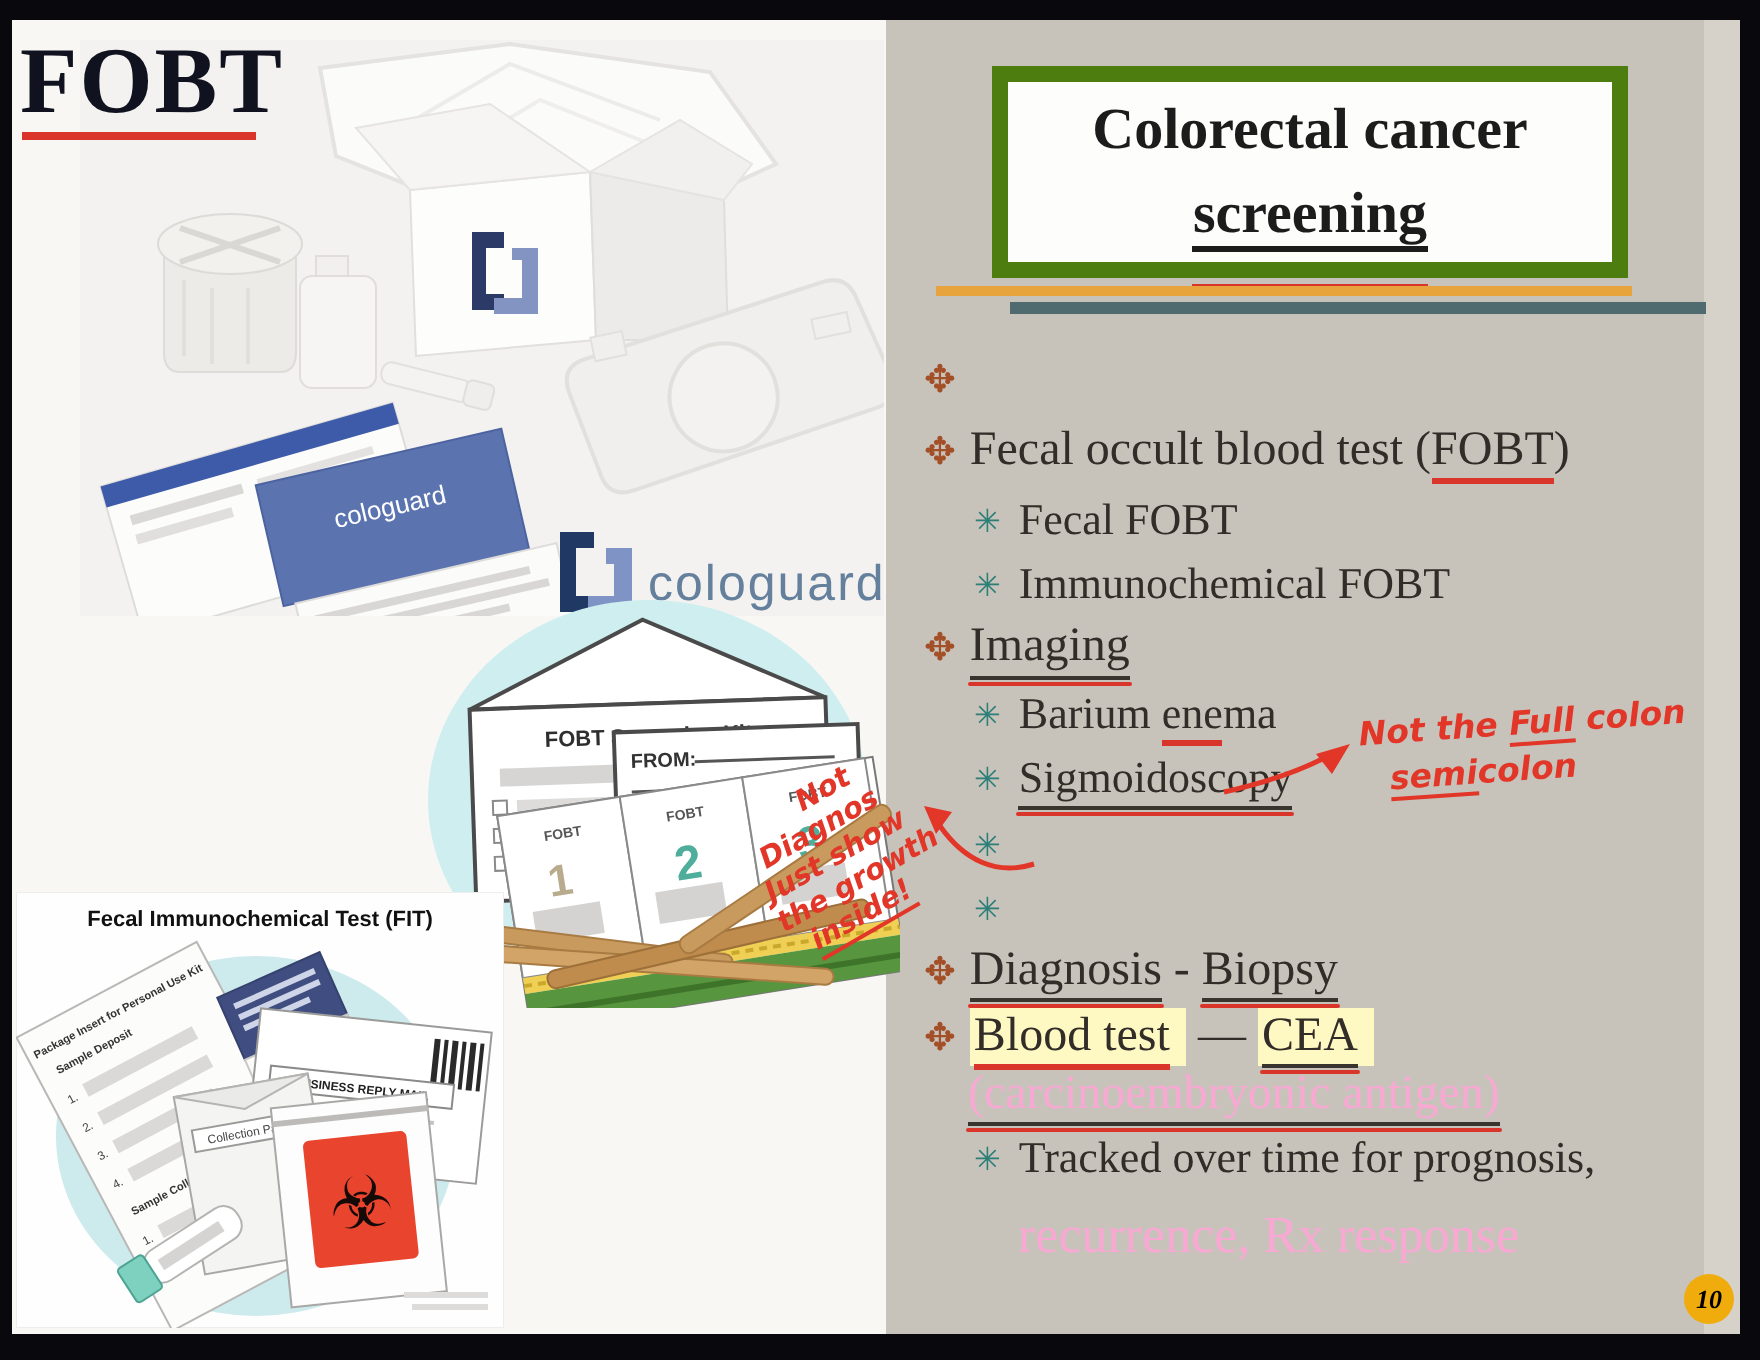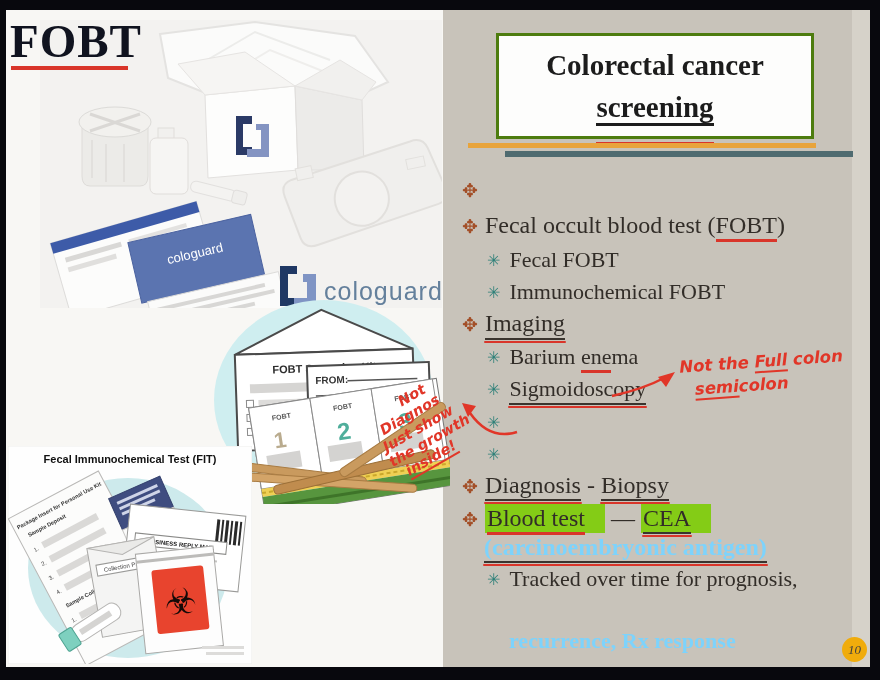--- a/index.html
+++ b/index.html
@@ -9,53 +9,53 @@
   .slide-right{position:absolute;left:443px;top:10px;width:427px;height:657px;background:#c8c3ba;}
   .right-strip{position:absolute;left:852px;top:10px;width:18px;height:657px;background:#d6d2c9;}
 
   
   .fobt-title{position:absolute;left:10px;top:18px;font-size:47px;font-weight:bold;
               color:#10131f;line-height:1;letter-spacing:1px;}
   .fobt-underline{position:absolute;left:11px;top:66px;width:117px;height:4px;background:#d9352a;}
 
   
   .title-box{position:absolute;left:496px;top:33px;width:318px;height:106px;background:#fdfdfc;
-             border:3px solid #4d7c0f;box-sizing:border-box;display:flex;align-items:center;justify-content:center;}
+             border:8px solid #4d7c0f;box-sizing:border-box;display:flex;align-items:center;justify-content:center;}
   .title-text{text-align:center;font-size:29px;font-weight:bold;color:#1c1c1c;line-height:1.45;}
   .t-red{border-bottom:3px solid #d9352a;padding-bottom:19px;}
   .t-blk{border-bottom:3px solid #1c1c1c;}
   .line-orange{position:absolute;left:468px;top:143px;width:348px;height:5px;background:#e8a43c;}
   .line-slate{position:absolute;left:505px;top:151px;width:348px;height:6px;background:#4f6b70;}
 
   
   .row{position:absolute;display:flex;align-items:flex-start;color:#322d28;white-space:nowrap;}
   .l1{font-size:24px;}
   .l2{font-size:22px;}
   .b1{color:#a34f28;font-family:"DejaVu Sans",sans-serif;font-size:19px;line-height:1;margin:5px 7px 0 0;}
   .b2{color:#2c7f78;font-family:"DejaVu Sans",sans-serif;font-size:16px;line-height:1;margin:6px 9px 0 0;}
   .u-red{border-bottom:3px solid #d9352a;padding-bottom:1px;}
   .u-bkred{position:relative;border-bottom:2px solid #3a342e;padding-bottom:1px;}
   .u-bkred::after{content:"";position:absolute;left:-1px;right:-1px;bottom:-5px;height:2.5px;
                   background:#d9352a;border-radius:2px;}
-  .hl{background:#84cc16;padding:1px 20px 2px 2px;}
-  .cont{position:absolute;color:#7dd3fc;white-space:nowrap;font-weight:bold;}
+  .hl{background:#fef9c3;padding:1px 8px 2px 2px;}
+  .cont{position:absolute;color:#f9a8d4;white-space:nowrap;}
 
   
   .hand{position:absolute;color:#e13628;font-family:"DejaVu Sans",sans-serif;
         font-style:italic;font-weight:bold;line-height:1.05;}
   .hand u{text-decoration:none;border-bottom:2px solid currentColor;}
   .note-left{left:378px;top:386px;font-size:14.5px;transform:rotate(-30deg);line-height:16px;}
   .note-left div{white-space:nowrap;}
   .note-right{left:680px;top:350px;font-size:16.5px;transform:rotate(-4deg);line-height:23px;}
   .overlay{position:absolute;left:0;top:0;pointer-events:none;}
 
   
   .page-badge{position:absolute;left:842px;top:637px;width:25px;height:25px;border-radius:50%;
               background:#f0ac0c;display:flex;align-items:center;justify-content:center;}
-  .page-badge span{font-size:13px;font-style:italic;font-weight:normal;color:#404040;}
+  .page-badge span{font-size:13px;font-style:italic;font-weight:bold;color:#000000;}
 
   .img-abs{position:absolute;}
   svg text{font-family:"Liberation Sans","DejaVu Sans",sans-serif;}
 </style>
 </head>
 <body>
 
 <div class="stage">
   <div class="slide-left"></div>
   <div class="slide-right"></div>
@@ -322,21 +322,21 @@
     <span class="b1">✥</span>
     <span><span class="hl"><span class="u-red">Blood test</span></span><span style="white-space:pre"> — </span><span class="hl"><span class="u-bkred">CEA</span></span></span>
   </div>
   <div class="cont l1" style="left:484px;top:534px;font-size:24px">
     <span class="u-bkred">(carcinoembryonic antigen)</span>
   </div>
   <div class="row l2" style="left:487px;top:566px">
     <span class="b2">✳</span>
     <span>Tracked over time for prognosis,</span>
   </div>
-  <div class="cont l2" style="left:509px;top:628px;font-size:22px">
+  <div class="cont l2" style="left:509px;top:603px;font-size:26px">
     <span>recurrence, Rx response</span>
   </div>
 
   <div class="hand note-left">
     <div style="margin-left:36px">Not</div>
     <div style="margin-left:6px">Diagnos</div>
     <div>Just show</div>
     <div style="margin-left:-2px">the growth</div>
     <div style="margin-left:8px"><u>inside!</u></div>
   </div>

